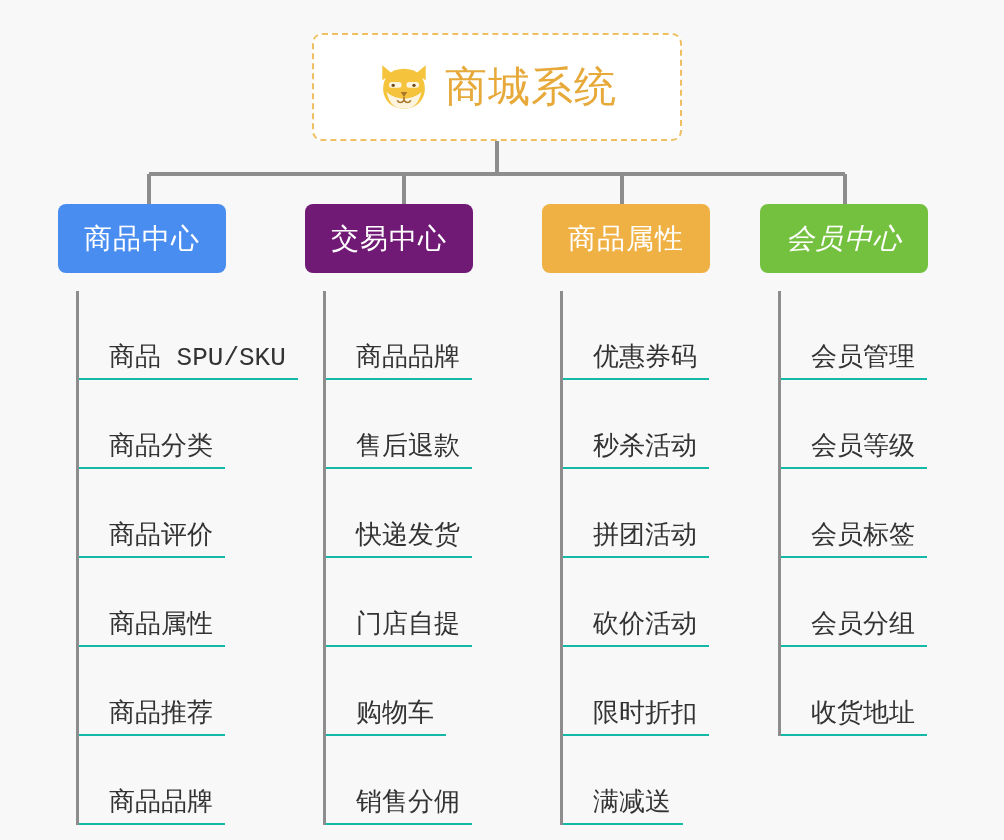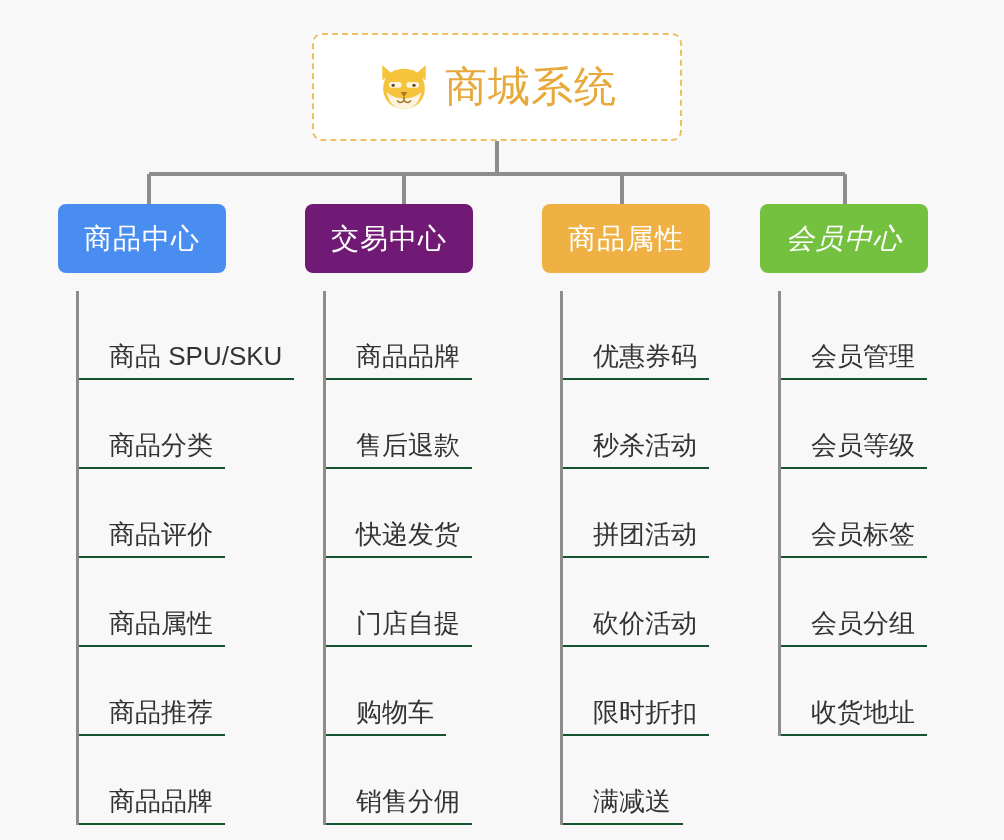--- a/index.html
+++ b/index.html
@@ -100,26 +100,27 @@
     margin-left: 18px;
     border-left: 3px solid #8d8d8d;
     display: flex;
     flex-direction: column;
   }
   .leaf-item {
     box-sizing: border-box;
     height: 89px;
     display: flex;
     align-items: flex-end;
-    border-bottom: 2px solid #14532d;
+    border-bottom: 2px solid #14b8a6;
     padding: 0 12px 4px 30px;
     font-size: 26px;
     color: #333333;
     white-space: nowrap;
     align-self: flex-start;
+    font-family: Liberation Mono, monospace;
   }
 </style>
 </head>
 <body>
 
 <div id="mindmap">
 
   <div class="root-node">
     <svg class="root-emoji" viewBox="0 0 64 60" aria-hidden="true">
       <path d="M6 4 L6 22 L18 14 Z" fill="#f5c43c"></path>

